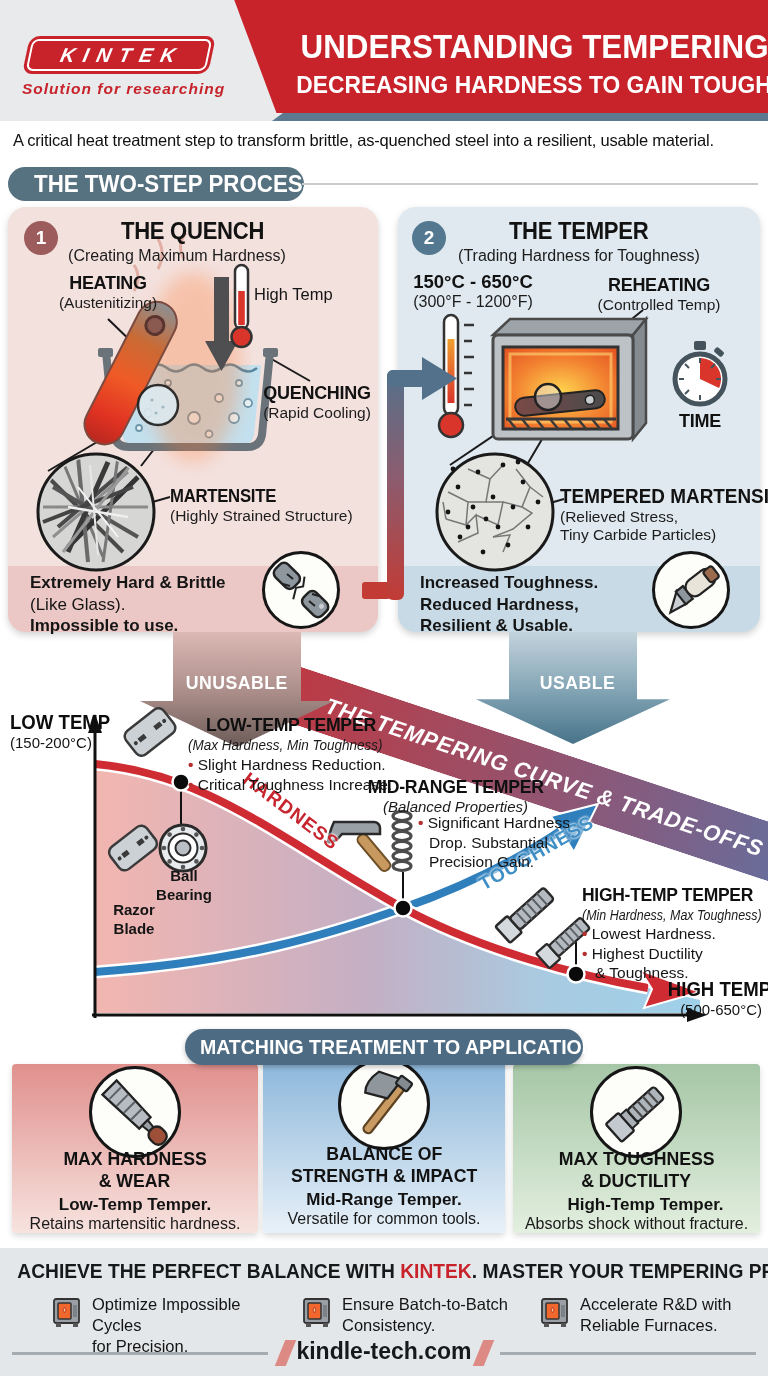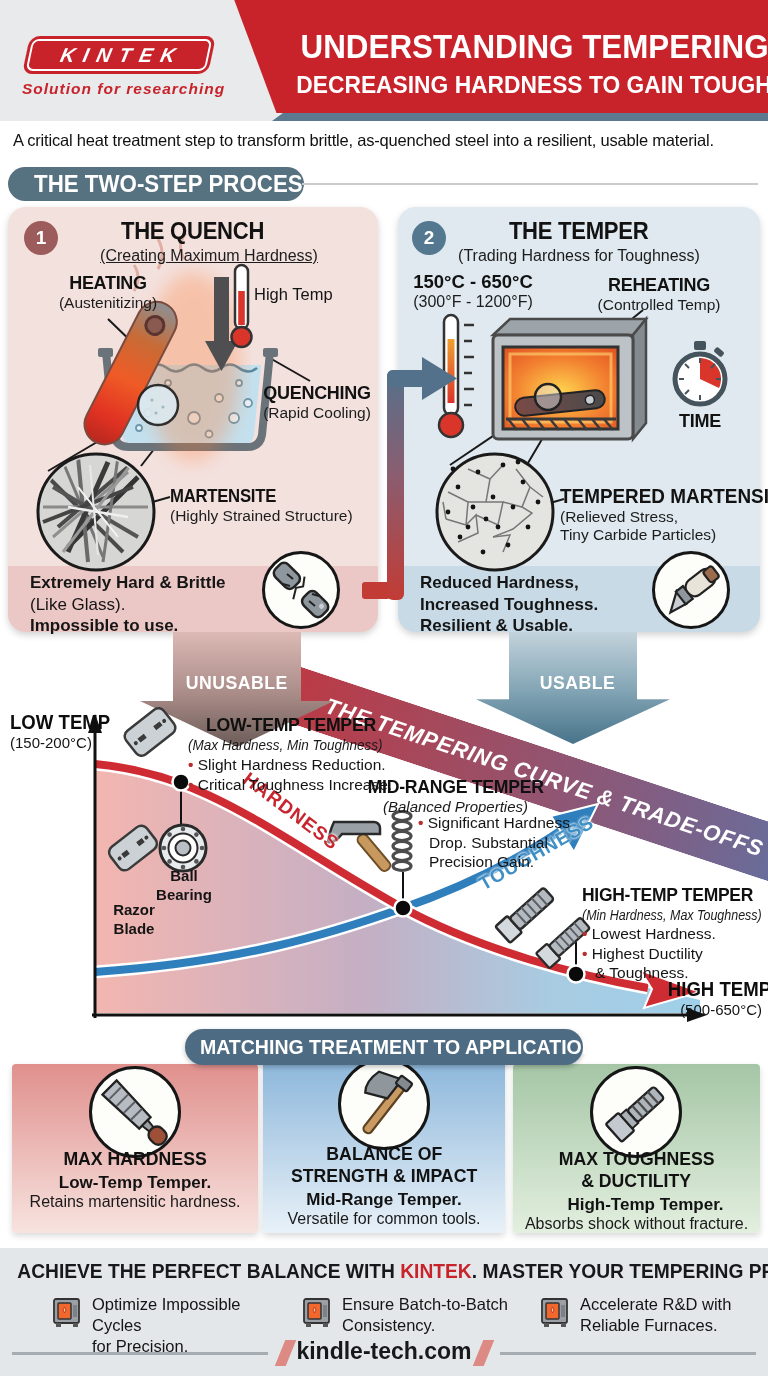--- a/index.html
+++ b/index.html
@@ -159,21 +159,21 @@
           <line x1="55" y1="345" x2="125" y2="255" stroke="#999" stroke-width="3"></line>
           <line x1="60" y1="300" x2="120" y2="310" stroke="#efefef" stroke-width="2.5"></line>
           <line x1="70" y1="280" x2="110" y2="330" stroke="#f4f4f4" stroke-width="2"></line>
           <line x1="82" y1="258" x2="90" y2="348" stroke="#e8e8e8" stroke-width="2"></line>
         </g>
       </g>
     </svg>
 
     <div class="abs badge" style="left:16px;top:14px;background:#9c5c5b;">1</div>
     <div class="abs c ptitle" style="left:40px;top:11px;width:290px;"><span class="condc" style="transform:scaleX(.96);">THE QUENCH</span></div>
-    <div class="abs c psub" style="left:36px;top:40px;width:330px;text-decoration:underline;">(Creating Maximum Hardness)</div>
+    <div class="abs c psub" style="left:4px;top:40px;width:330px;">(Creating Maximum Hardness)</div>
 
     <div class="abs c" style="left:18px;top:66px;width:164px;">
       <div class="lbl">HEATING</div>
       <div class="lbl2">(Austenitizing)</div>
     </div>
     <div class="abs" style="left:246px;top:78px;font-size:16.5px;color:#141414;">High Temp</div>
     <div class="abs c" style="left:248px;top:176px;width:122px;">
       <div class="lbl">QUENCHING</div>
       <div class="lbl2">(Rapid Cooling)</div>
     </div>
@@ -325,22 +325,22 @@
     </div>
     <div class="abs c lbl" style="left:272px;top:204px;width:60px;">TIME</div>
 
     <div class="abs" style="left:162px;top:277px;width:200px;">
       <div style="font-size:21px;font-weight:900;color:#121212;"><span class="cond" style="transform:scaleX(.9);">TEMPERED MARTENSITE</span></div>
       <div class="lbl2">(Relieved Stress,</div>
       <div class="lbl2">Tiny Carbide Particles)</div>
     </div>
 
     <div class="abs striptext" style="left:22px;top:365px;width:230px;">
+      <div class="b">Increased Toughness.</div>
       <div class="b">Reduced Hardness,</div>
-      <div class="b">Increased Toughness.</div>
       <div class="b">Resilient &amp; Usable.</div>
     </div>
 
     <div class="abs" style="left:254px;top:344px;width:78px;height:78px;border-radius:50%;background:#fdfdfa;border:3px solid #161616;">
       <svg width="72" height="72" viewBox="0 0 72 72">
         <g transform="translate(36,36) rotate(-38)">
           <polygon points="-30,5 -12,-8 -12,8" fill="#c9ced3" stroke="#222" stroke-width="2.2"></polygon>
           <rect x="-13" y="-8" width="9" height="16" fill="#8e979e" stroke="#222" stroke-width="2.2"></rect>
           <rect x="-4" y="-9" width="32" height="18" rx="8" fill="#e8e4da" stroke="#222" stroke-width="2.2"></rect>
           <rect x="20" y="-7" width="11" height="14" rx="3" fill="#9c6b4e" stroke="#222" stroke-width="2.2"></rect>
@@ -527,20 +527,21 @@
         <g transform="translate(43,44) rotate(-45)">
       <polygon points="-10,-36 10,-36 8,14 -8,14" fill="#b6bcc1" stroke="#222" stroke-width="2.3"></polygon>
       <path d="M-8,-28 h16 M-8,-18 h16 M-8,-8 h16 M-8,2 h16" stroke="#5a6066" stroke-width="2"></path>
       <polygon points="-4,14 4,14 3,23 -3,23" fill="#9aa0a5" stroke="#222" stroke-width="2"></polygon>
       <rect x="-8" y="23" width="16" height="18" rx="7" fill="#9d4f38" stroke="#222" stroke-width="2.3"></rect>
     </g>
       </svg>
   </div>
   <div class="abs c" style="left:12px;top:1148px;width:246px;z-index:3;">
     <div class="apptitle"><span class="condc">MAX HARDNESS</span></div>
+    <div class="apptitle"><span class="condc">&amp; WEAR</span></div>
     <div class="apptemp" style="padding-top:3px;">Low-Temp Temper.</div>
     <div class="appdesc">Retains martensitic hardness.</div>
   </div>
 
   <div class="abs appcirc" style="left:338px;top:1058px;z-index:3;">
     <svg width="86" height="86" viewBox="0 0 86 86">
         <g transform="translate(45,44) rotate(38)">
       <rect x="-4" y="-26" width="9" height="60" rx="4" fill="#c99a62" stroke="#5d4322" stroke-width="2.2"></rect>
       <path d="M-3,-30 L-26,-22 Q-31,-6 -24,3 L-3,-6 Z" fill="#8f979d" stroke="#222" stroke-width="2.3"></path>
       <rect x="-6" y="-33" width="14" height="10" rx="2" fill="#848b90" stroke="#222" stroke-width="2.2"></rect>

